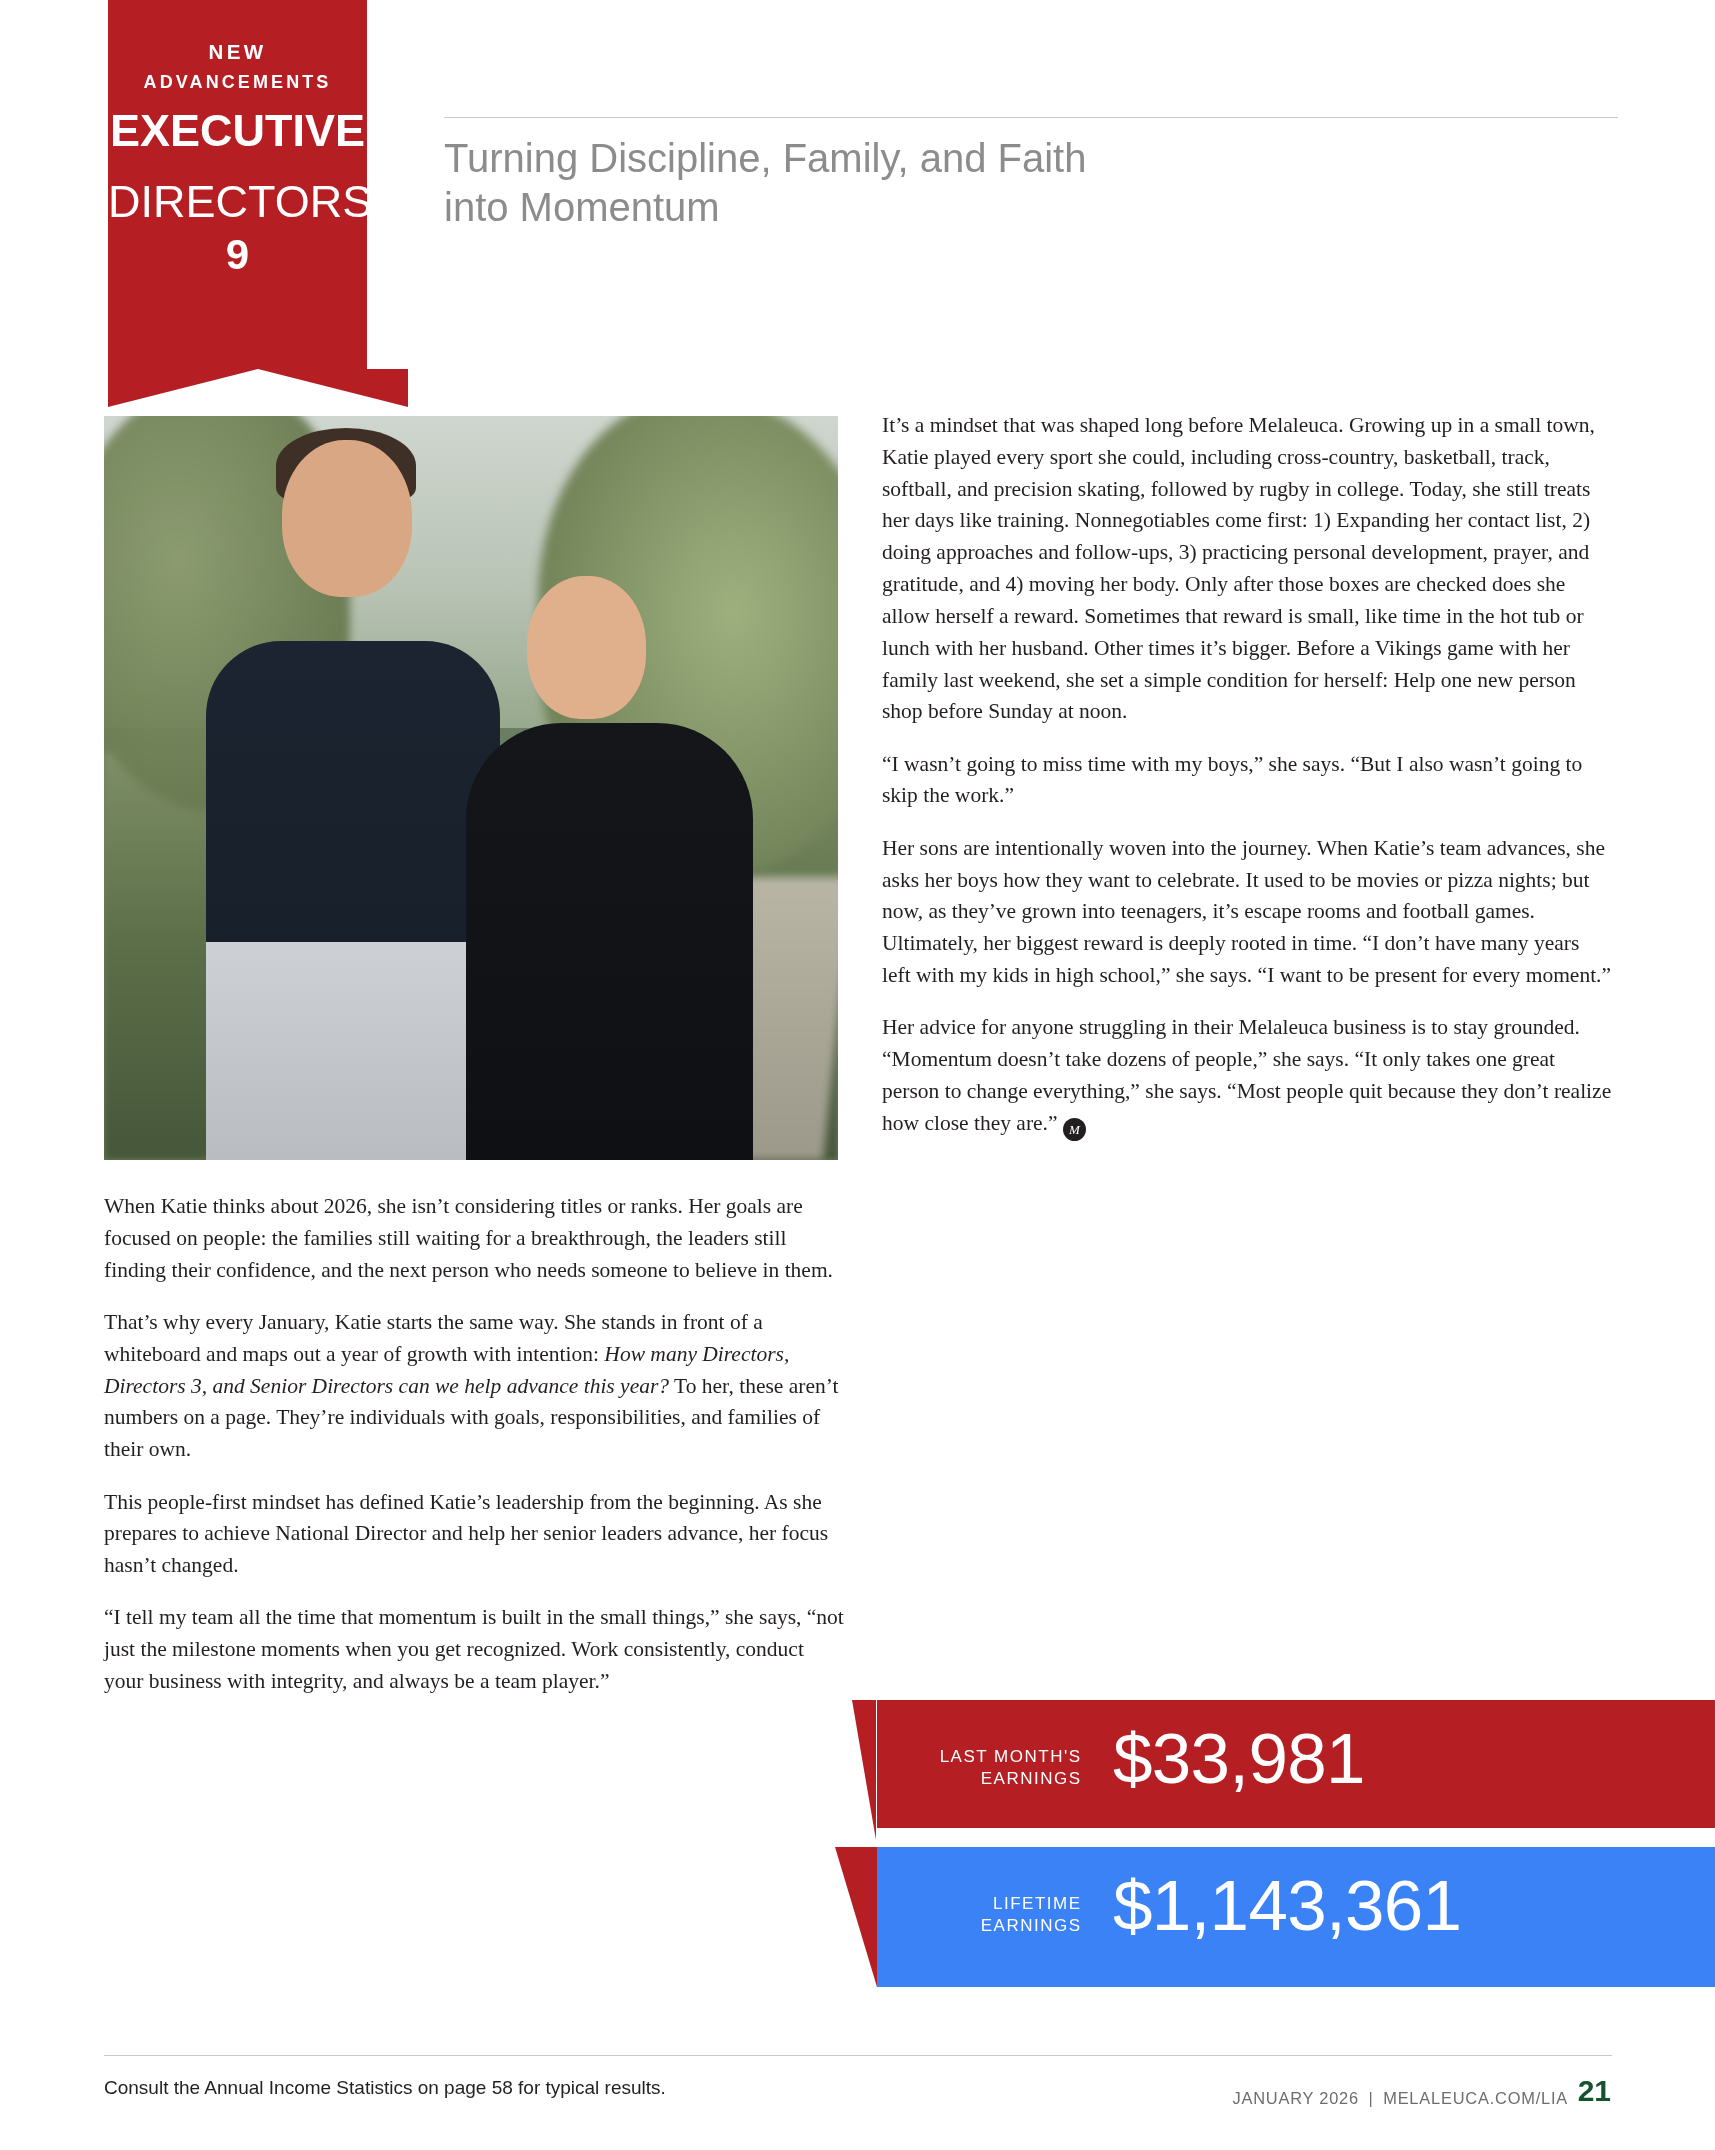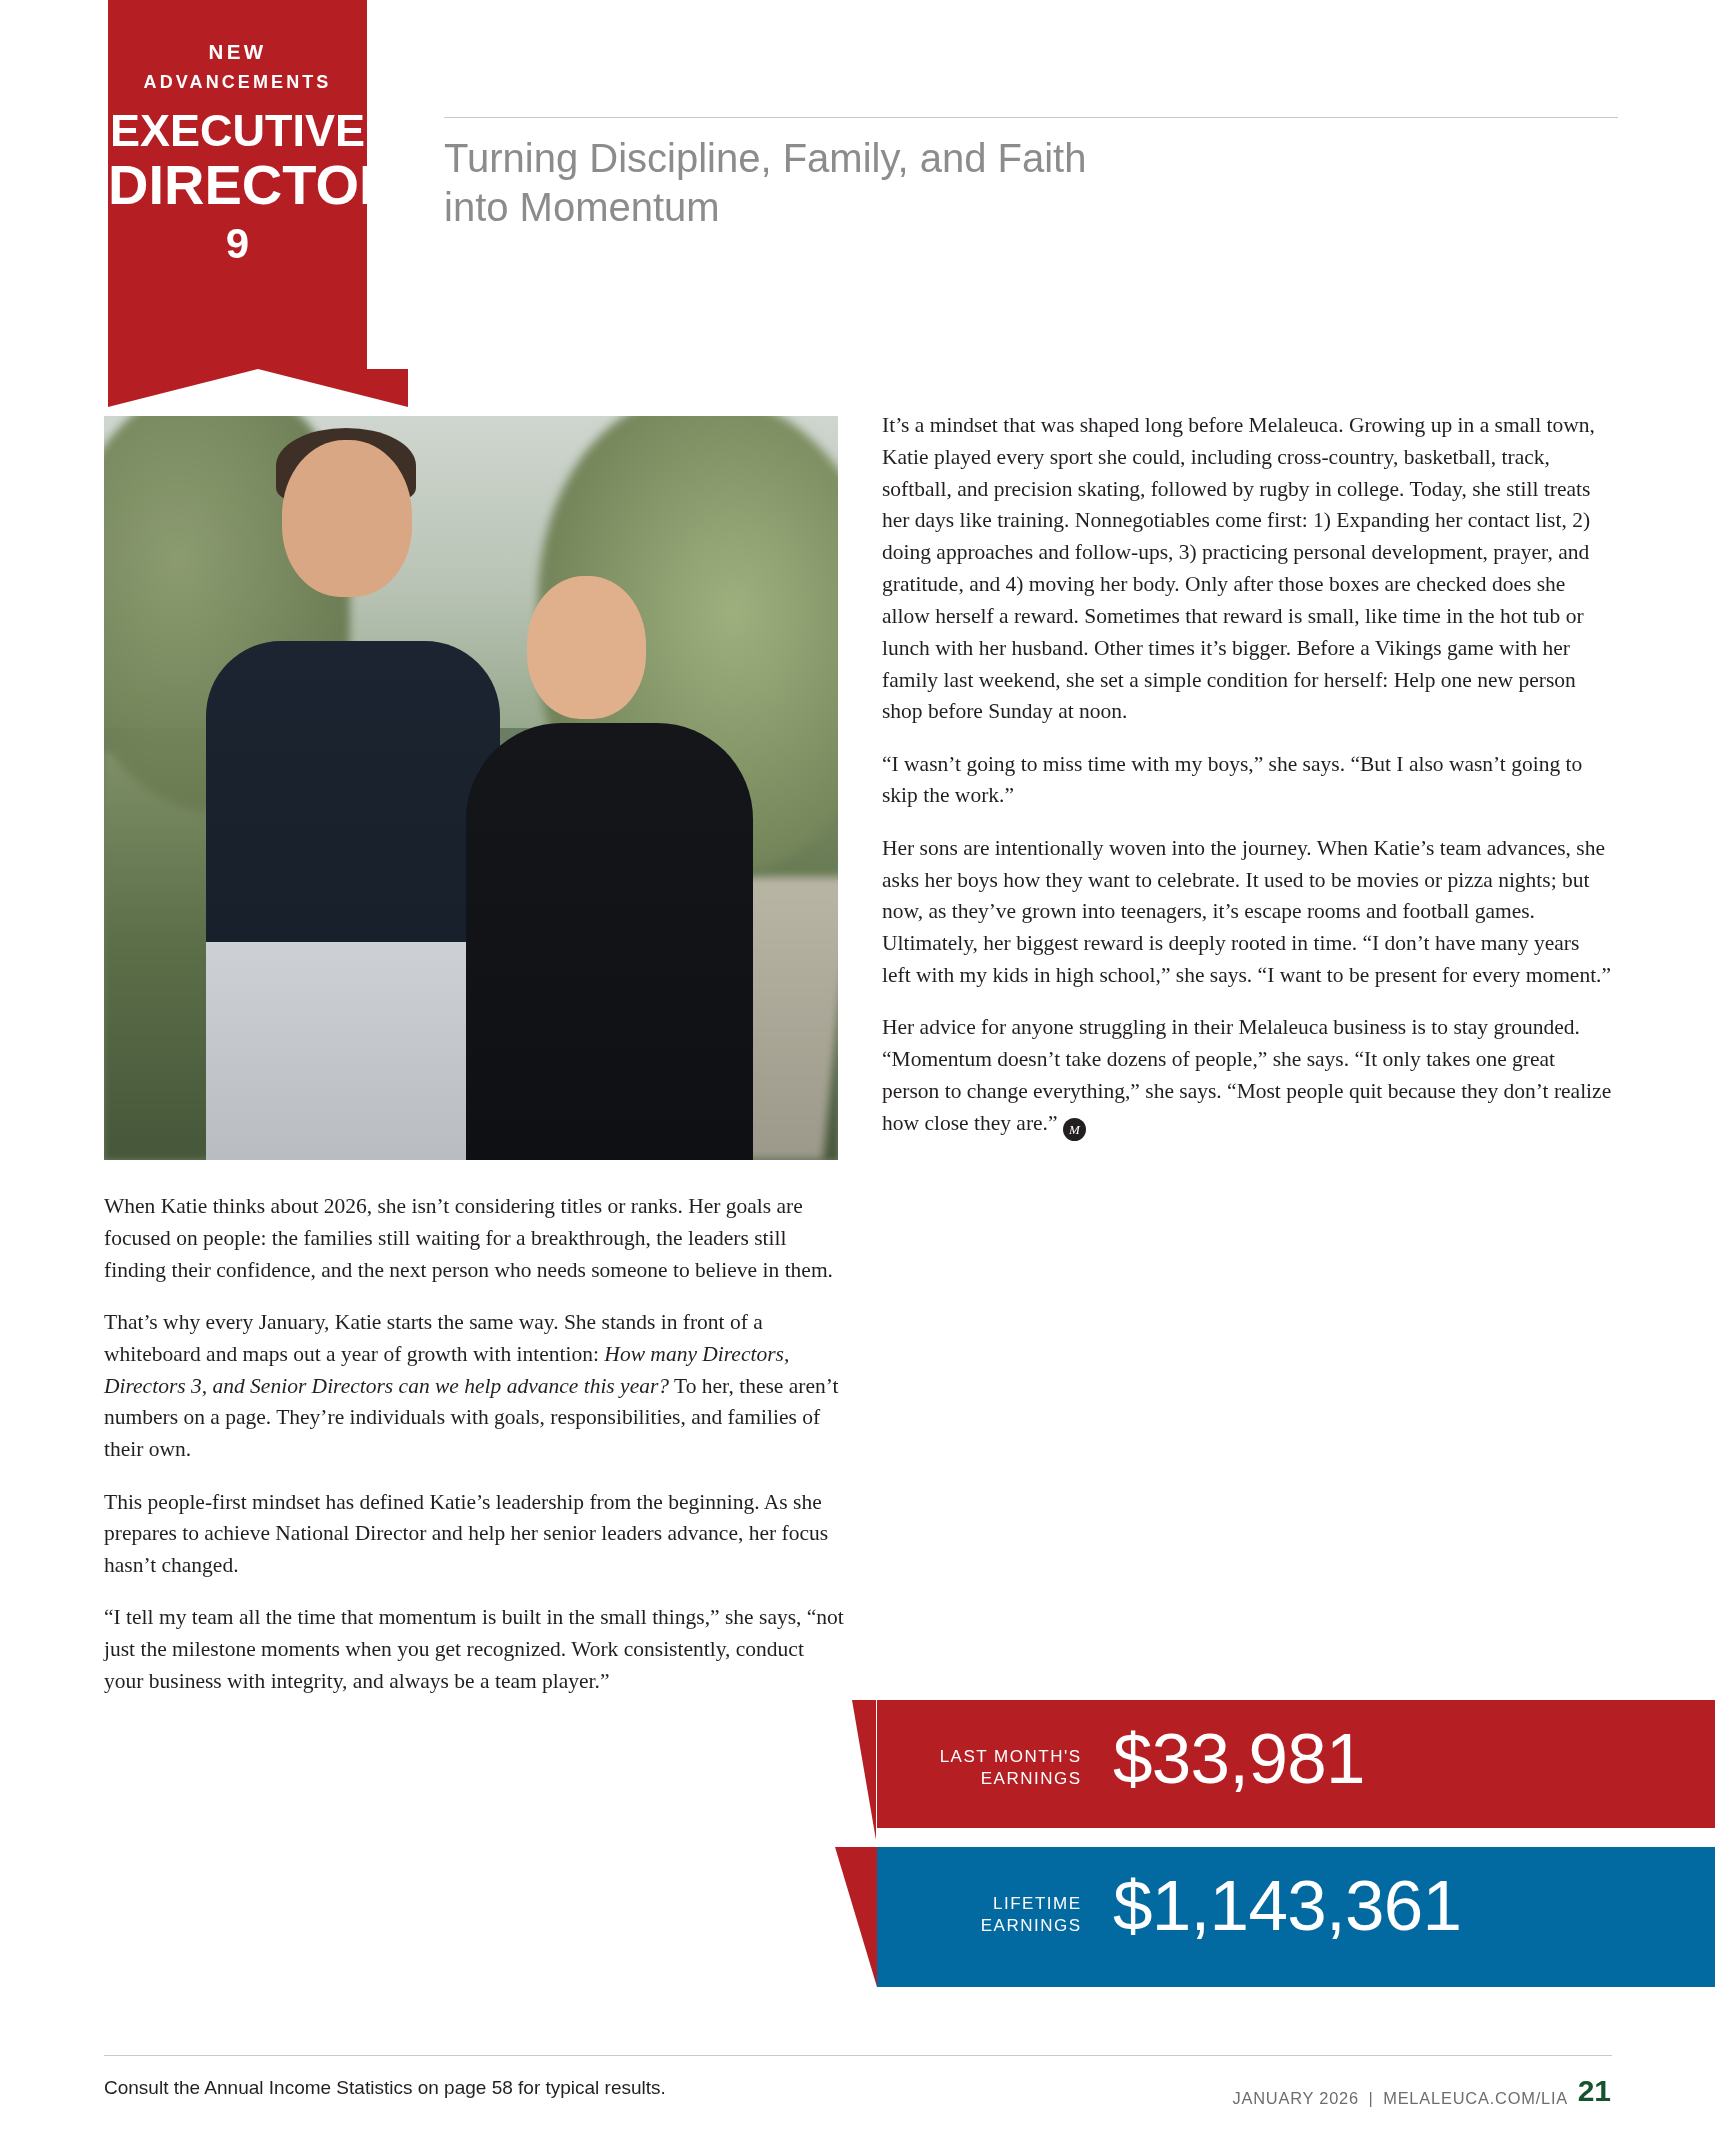--- a/index.html
+++ b/index.html
@@ -52,23 +52,24 @@
     letter-spacing: 3.1px;
   }
   .badge-exec {
     margin-top: 13.7px;
     font-size: 45px;
     font-weight: bold;
     letter-spacing: 0px;
     line-height: 1.08;
   }
   .badge-dir {
-    font-size: 56px;
-    font-weight: bold;
+    font-size: 45px;
+    font-weight: normal;
     line-height: 1.08;
+    margin-top: 23px;
   }
   .badge-num {
     font-size: 42px;
     font-weight: bold;
     margin-top: 4.1px;
   }
 
   
   .header {
     position: absolute;
@@ -231,21 +232,21 @@
     width:0; height:0;
     border-top: 140px solid #b51f24;
     border-left: 24.6px solid transparent;
   }
   .earn2 {
     position: absolute;
     left: 877px;
     top: 1847px;
     width: 838px;
     height: 140px;
-    background: #0369a1;
+    background: #3b82f6;
     color: #ffffff;
   }
   .earn2:before {
     content:"";
     position:absolute;
     left:-42px;
     top:0;
     width:0; height:0;
     border-top: 140px solid #b51f24;
     border-left: 42px solid transparent;

